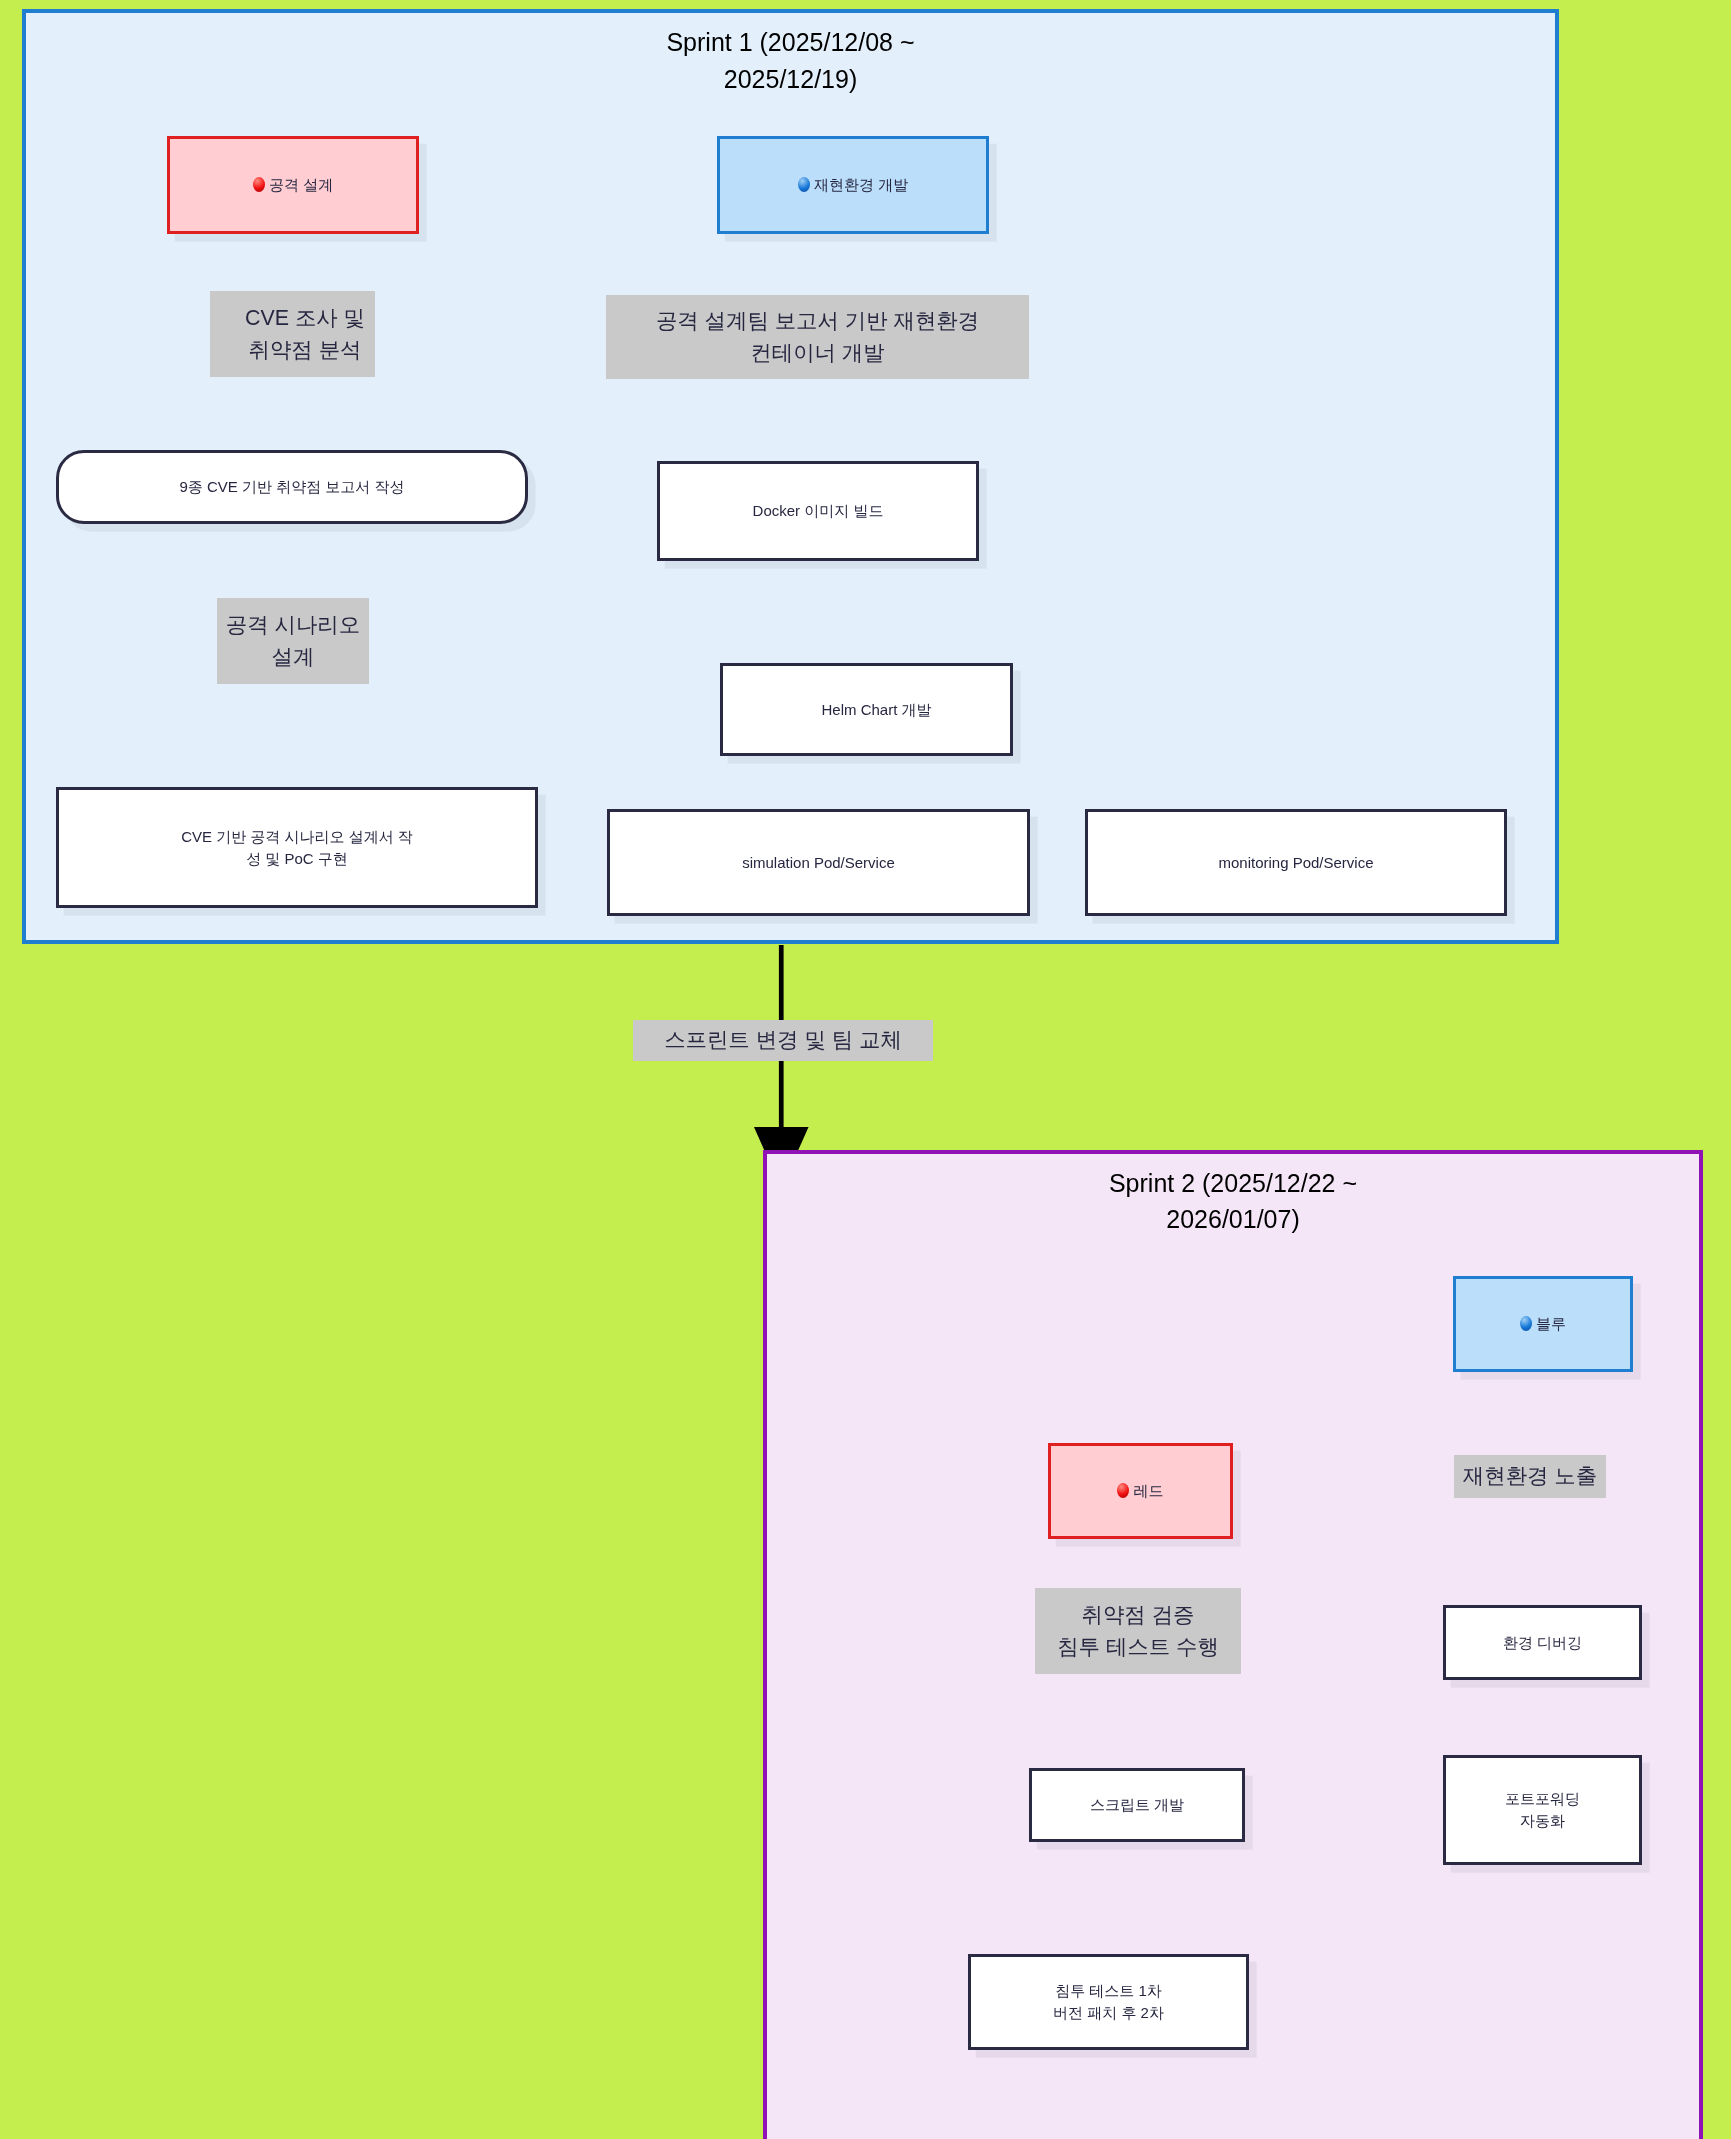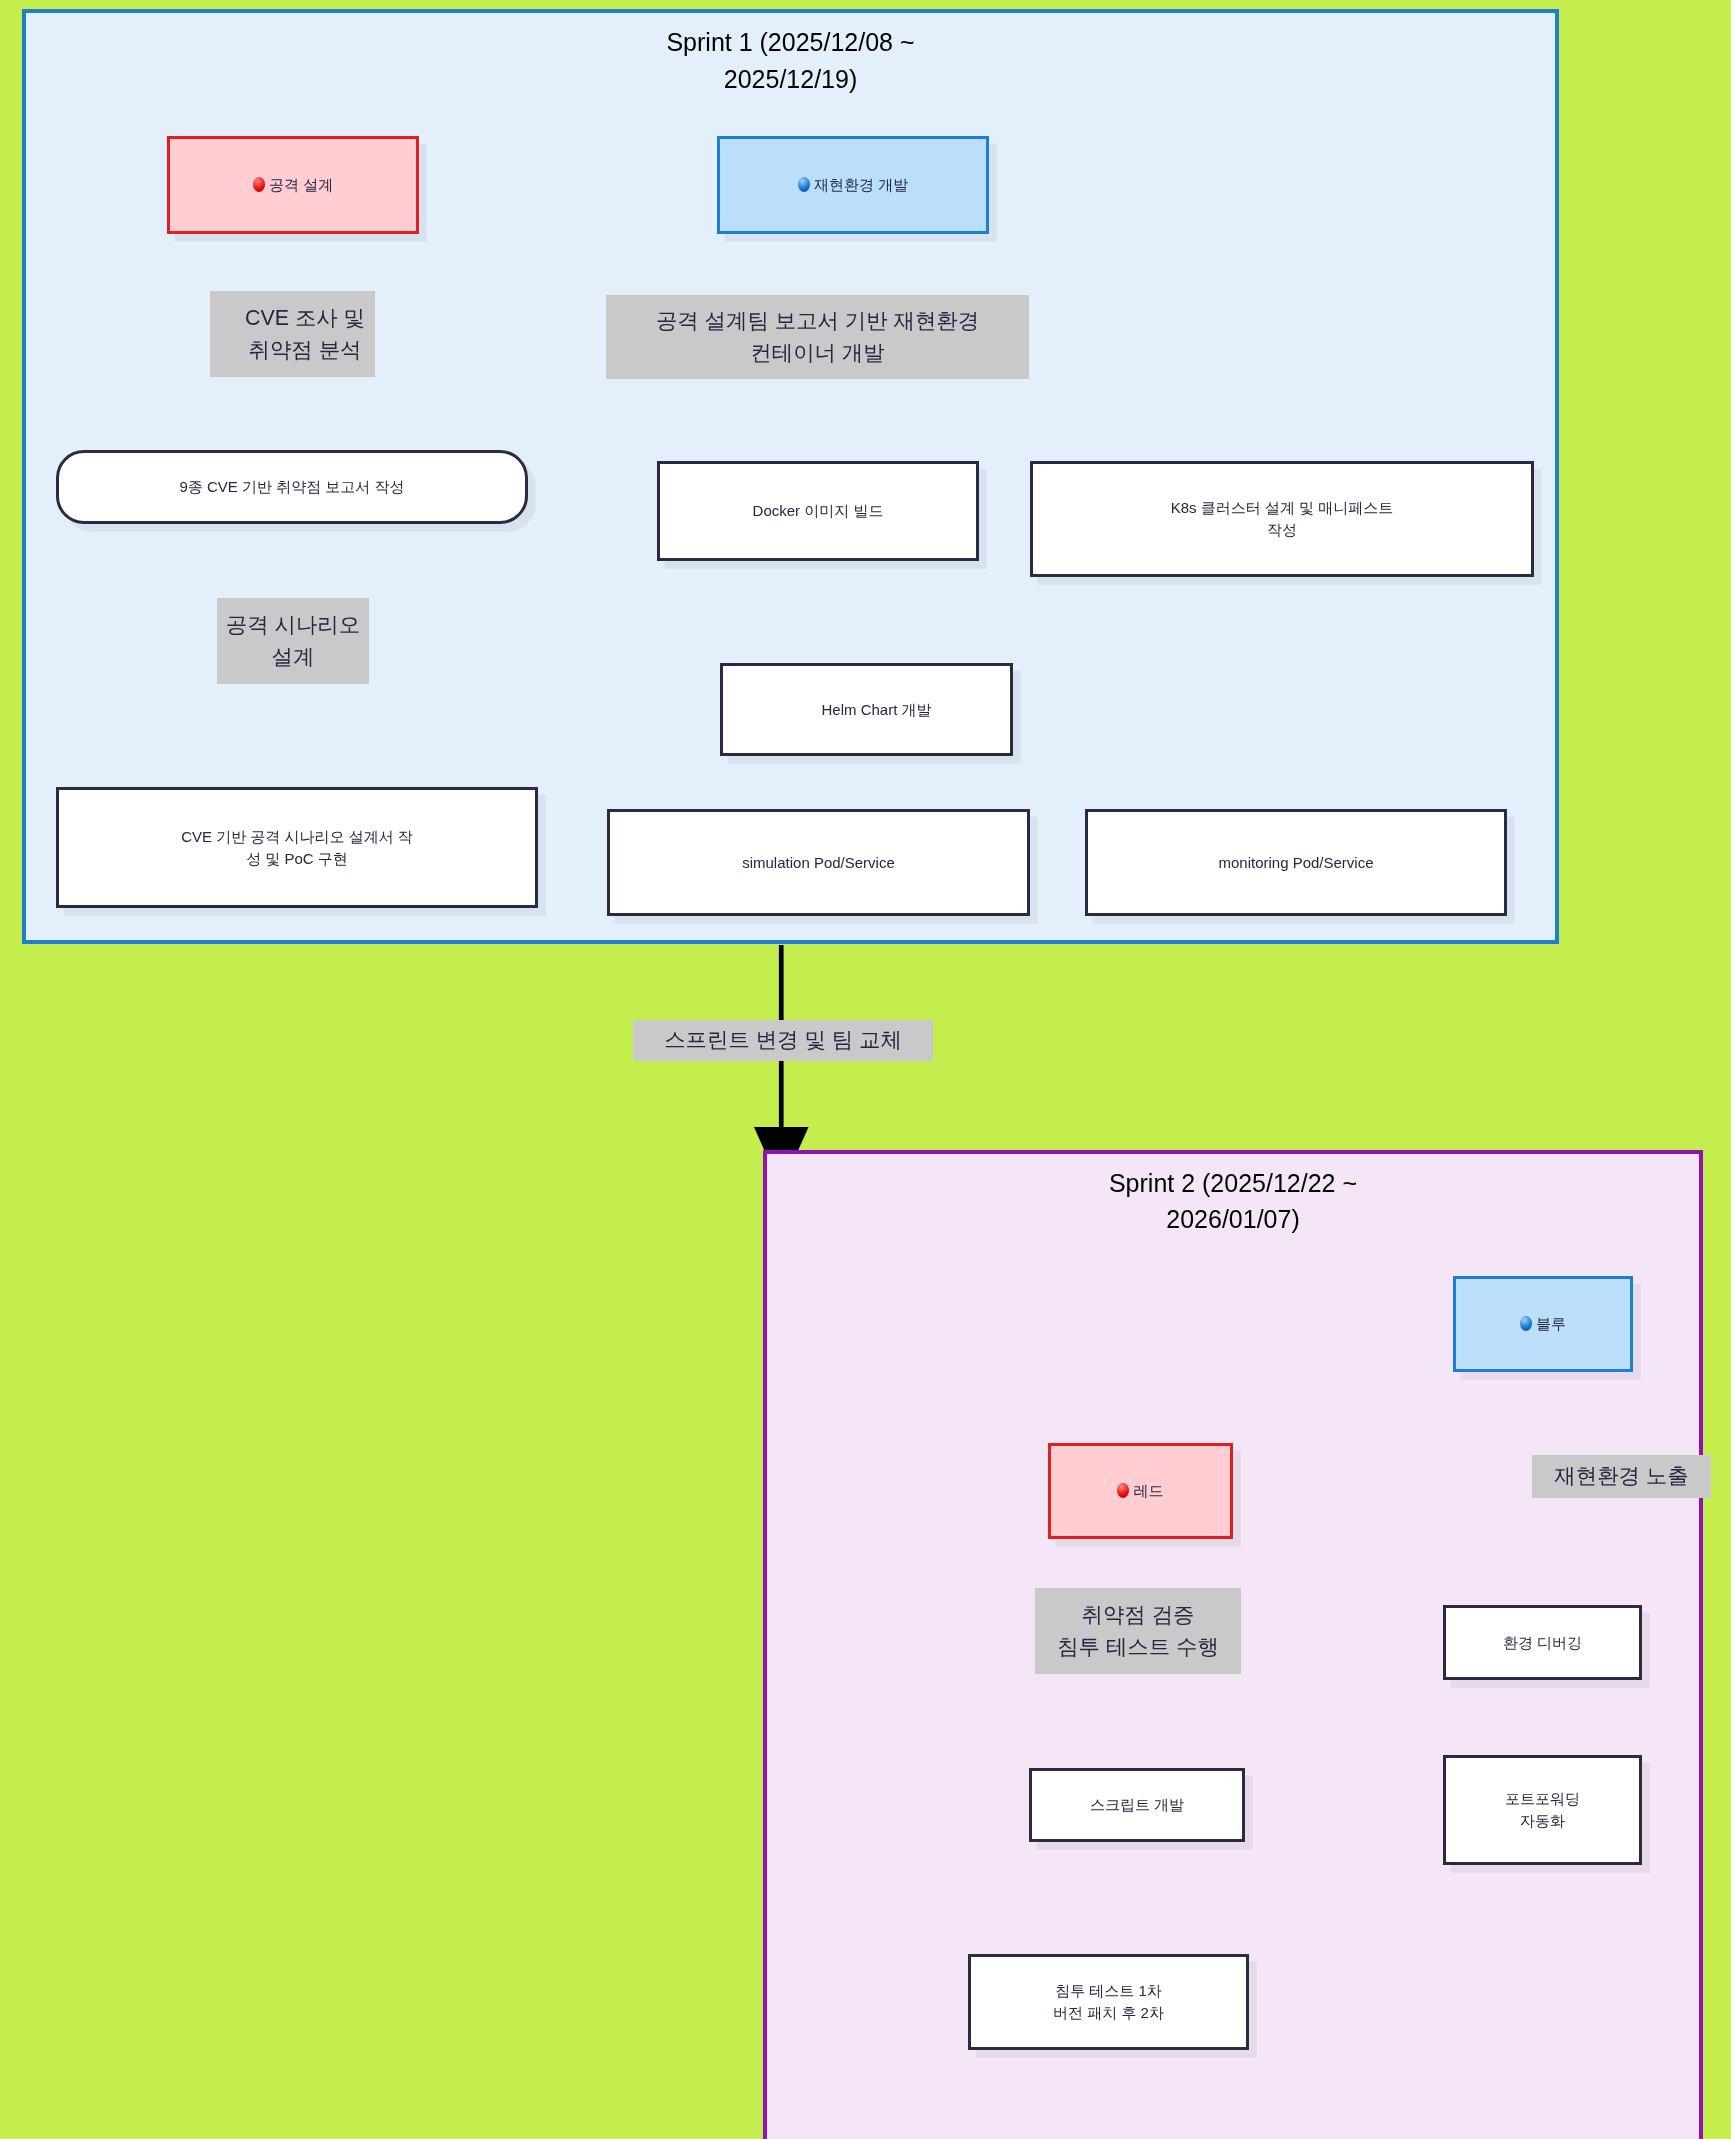--- a/index.html
+++ b/index.html
@@ -137,44 +137,40 @@
 
   <div class="node" style="left:657px;top:461px;width:322px;height:100px;">
     <span>Docker 이미지 빌드</span>
   </div>
 
   <div class="node" style="left:56px;top:787px;width:482px;height:121px;">
     <span>CVE 기반 공격 시나리오 설계서 작
 성 및 PoC 구현</span>
   </div>
 
-  <div class="node" style="left:1030px;top:461px;width:504px;height:116px;">
-    <span>K8s 클러스터 설계 및 매니페스트
-작성</span>
-  </div>
 
   <div class="node" style="left:720px;top:663px;width:293px;height:93px;padding-left:20px;">
     <span>Helm Chart 개발</span>
   </div>
 
   <div class="node" style="left:607px;top:809px;width:423px;height:107px;">
     <span>simulation Pod/Service</span>
   </div>
 
   <div class="node" style="left:1085px;top:809px;width:422px;height:107px;">
     <span>monitoring Pod/Service</span>
   </div>
 
   <div class="elabel" style="left:633px;top:1020px;width:300px;height:41px;">스프린트 변경 및 팀 교체</div>
 
   <div class="node team-blue" style="left:1453px;top:1276px;width:180px;height:96px;">
     <span><span class="dot-blue"></span><span>블루</span></span>
   </div>
 
-  <div class="elabel" style="left:1532px;top:1455px;width:179px;height:43px;">재현환경 노출</div>
+  <div class="elabel" style="left:1454px;top:1455px;width:152px;height:43px;">재현환경 노출</div>
 
   <div class="node team-red" style="left:1048px;top:1443px;width:185px;height:96px;">
     <span><span class="dot-red"></span><span>레드</span></span>
   </div>
 
   <div class="elabel" style="left:1035px;top:1588px;width:206px;height:86px;">취약점 검증
 침투 테스트 수행</div>
 
   <div class="node" style="left:1443px;top:1605px;width:199px;height:75px;">
     <span>환경 디버깅</span>

